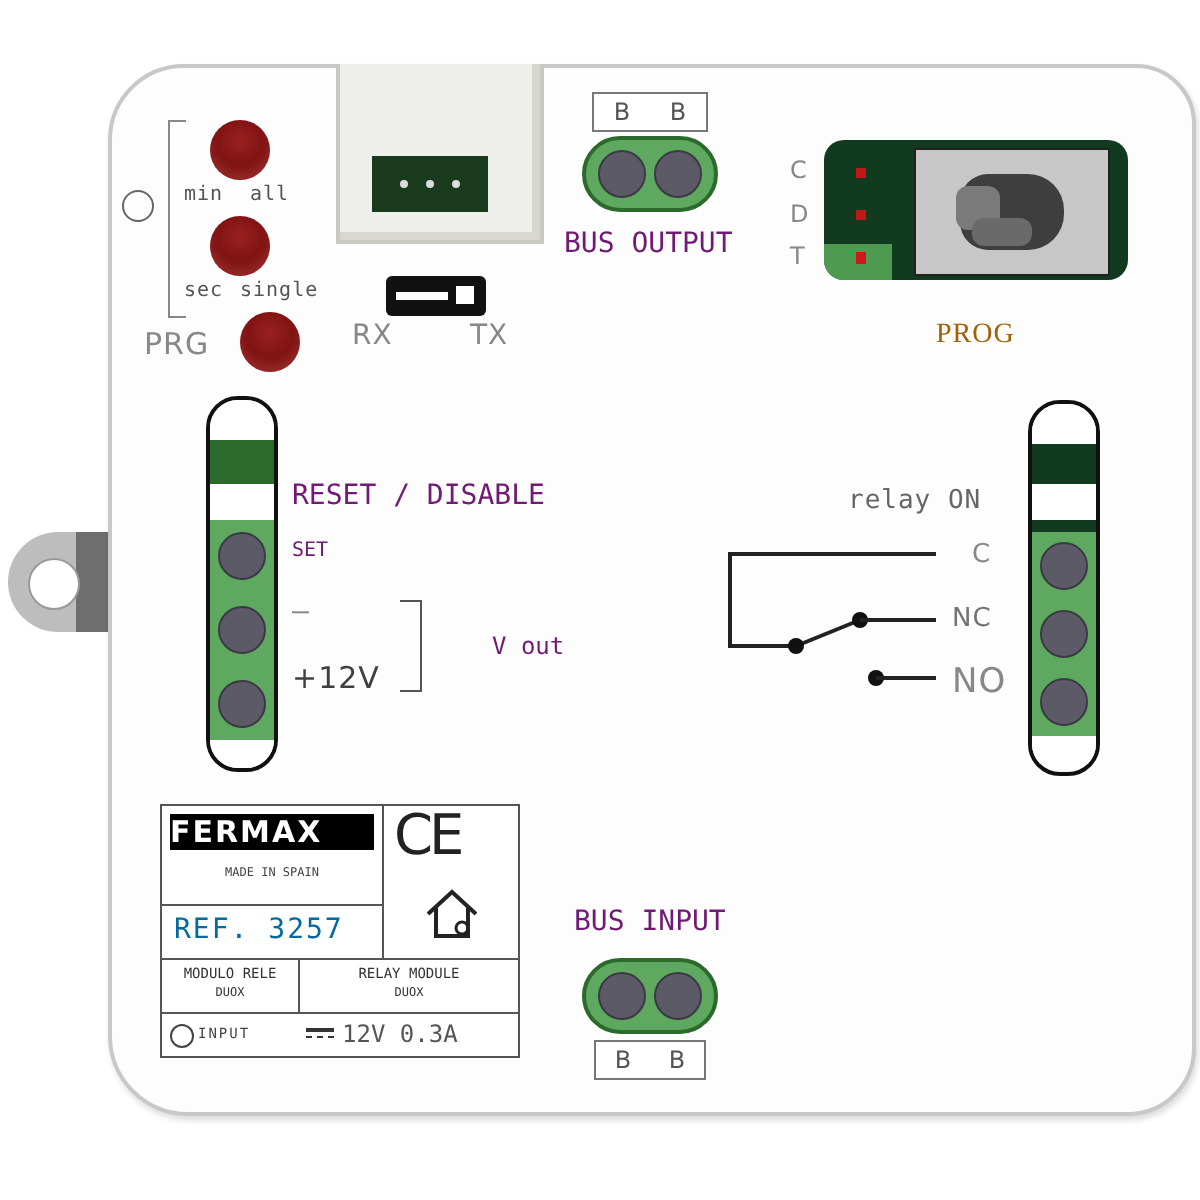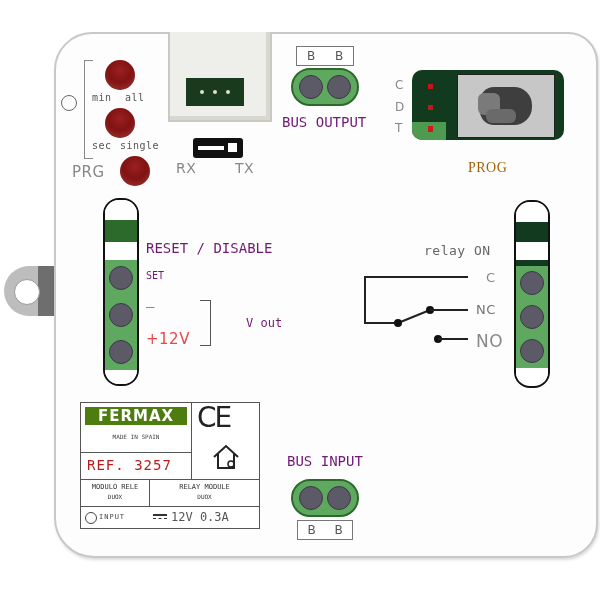--- a/index.html
+++ b/index.html
@@ -93,21 +93,21 @@
   <div class="green" style="height:110px;display:flex;flex-direction:column;justify-content:space-around;align-items:center;">
     <div class="hole"></div>
     <div class="hole"></div>
     <div class="hole"></div>
   </div>
   <div style="height:14px;background:#fff;"></div>
 </div>
 <div class="abs lbl-dark" style="left:146px;top:240px;font-size:14px;">RESET / DISABLE</div>
 <div class="abs lbl-dark" style="left:146px;top:270px;font-size:10px;">SET</div>
 <div class="abs lbl" style="left:146px;top:298px;font-size:14px;color:#888;">–</div>
-<div class="abs lbl" style="left:146px;top:330px;font-size:15px;color:#ef4444;font-family:'DejaVu Sans',sans-serif;">+12V</div>
+<div class="abs lbl" style="left:146px;top:330px;font-size:15px;color:#404040;font-family:'DejaVu Sans',sans-serif;">+12V</div>
 <div class="abs" style="left:200px;top:300px;width:10px;height:44px;border:1px solid #555;border-left:none;"></div>
 <div class="abs lbl-dark" style="left:220px;top:316px;font-size:12px;margin-left:26px;">V out</div>
 
 <div class="abs term-strip" style="left:514px;top:200px;height:184px;">
   <div style="height:20px;background:#fff;"></div>
   <div style="height:20px;background:#123a1e;"></div>
   <div style="height:18px;background:#fff;"></div>
   <div style="height:6px;background:#123a1e;"></div>
   <div class="green" style="height:102px;display:flex;flex-direction:column;justify-content:space-around;align-items:center;">
     <div class="hole"></div>
@@ -126,31 +126,31 @@
   <line x1="38" y1="53" x2="70" y2="40" stroke="#222" stroke-width="2"></line>
   <circle cx="38" cy="53" r="4" fill="#111"></circle>
   <circle cx="70" cy="40" r="4" fill="#111"></circle>
   <line x1="70" y1="40" x2="108" y2="40" stroke="#222" stroke-width="2"></line>
   <circle cx="78" cy="69" r="4" fill="#111"></circle>
   <line x1="78" y1="69" x2="108" y2="69" stroke="#222" stroke-width="2"></line>
 </svg>
 
 <div class="abs" style="left:80px;top:402px;width:178px;height:125px;border:1px solid #555;background:#fff;font-family:'DejaVu Sans Mono',monospace;">
   <div class="abs" style="left:0;top:0;width:110px;height:49px;border-right:1px solid #555;border-bottom:1px solid #555;">
-    <div class="abs" style="left:4px;top:4px;width:102px;height:18px;background:#4d7c0f;color:#fff;font-family:'DejaVu Sans',sans-serif;font-weight:bold;font-size:15px;text-align:center;line-height:18px;letter-spacing:1px;">FERMAX</div>
+    <div class="abs" style="left:4px;top:4px;width:102px;height:18px;background:#000000;color:#fff;font-family:'DejaVu Sans',sans-serif;font-weight:bold;font-size:15px;line-height:18px;letter-spacing:1px;">FERMAX</div>
     <div class="abs" style="left:0;top:30px;width:110px;text-align:center;font-size:6px;color:#444;">MADE IN SPAIN</div>
   </div>
   <div class="abs" style="left:116px;top:-2px;font-size:28px;font-family:'DejaVu Sans',sans-serif;color:#222;letter-spacing:-2px;">CE</div>
   <svg class="abs" style="left:130px;top:40px;" width="30" height="28" viewBox="0 0 30 28">
     <polyline points="3,14 15,3 27,14" fill="none" stroke="#222" stroke-width="2"></polyline>
     <polyline points="7,11 7,25 23,25 23,11" fill="none" stroke="#222" stroke-width="2"></polyline>
     <circle cx="20" cy="21" r="3" fill="none" stroke="#222" stroke-width="1.5"></circle>
   </svg>
   <div class="abs" style="left:0;top:49px;width:110px;height:27px;border-right:1px solid #555;border-bottom:1px solid #555;">
-    <div class="abs" style="left:6px;top:5px;font-size:14px;color:#b91c1c;letter-spacing:1px;">REF. 3257</div>
+    <div class="abs" style="left:6px;top:5px;font-size:14px;color:#0369a1;letter-spacing:1px;">REF. 3257</div>
   </div>
   <div class="abs" style="left:110px;top:76px;width:68px;height:0;border-bottom:1px solid #555;"></div>
   <div class="abs" style="left:69px;top:77px;width:109px;height:26px;border-bottom:1px solid #555;text-align:center;font-size:7px;color:#333;">
     <div style="margin-top:3px;">RELAY MODULE</div>
     <div style="margin-top:2px;font-size:6px;">DUOX</div>
   </div>
   <div class="abs" style="left:0;top:77px;width:68px;height:26px;border-right:1px solid #555;border-bottom:1px solid #555;text-align:center;font-size:7px;color:#333;">
     <div style="margin-top:3px;">MODULO RELE</div>
     <div style="margin-top:2px;font-size:6px;">DUOX</div>
   </div>

